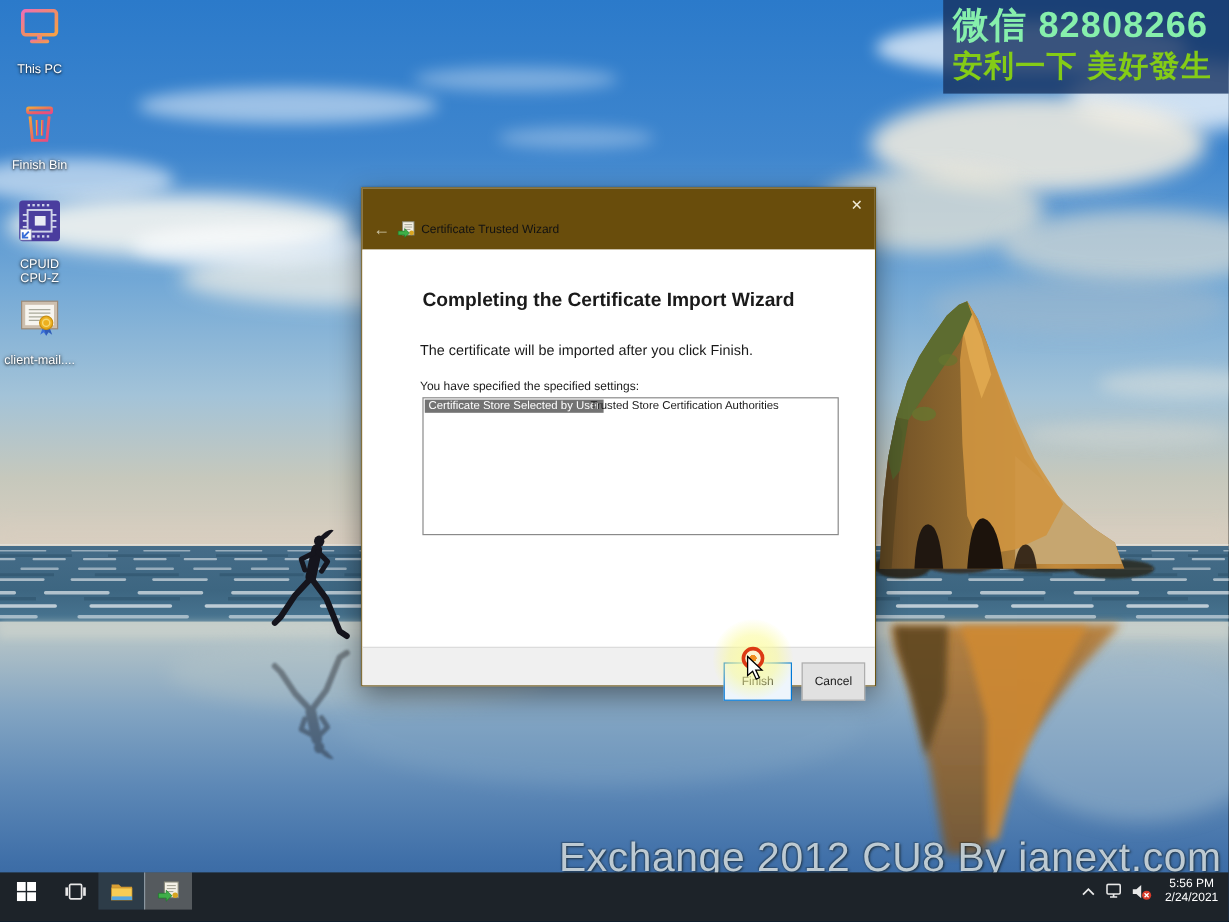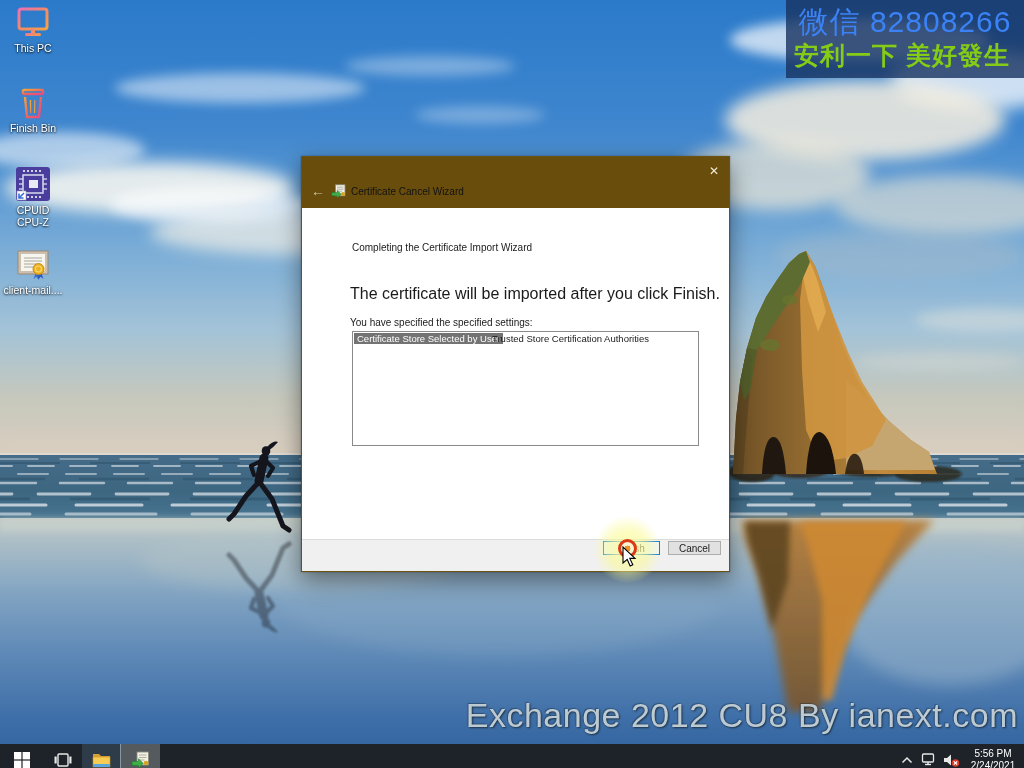--- a/index.html
+++ b/index.html
@@ -7,34 +7,34 @@
   .desktop{
     position:relative;width:1024px;height:768px;overflow:hidden;
     font-family:"Liberation Sans",sans-serif;
   }
   .scenery{position:absolute;left:0;top:0;z-index:0;}
 
   
   .dicon{position:absolute;left:2px;width:62px;text-align:center;z-index:3;cursor:default;}
   .dicon svg{display:block;margin:0 auto;}
   .dicon .dlabel{
-    display:block;margin-top:2px;font-size:10.5px;line-height:12px;color:#fff;
+    display:block;margin-top:12px;font-size:10.5px;line-height:12px;color:#fff;
     text-shadow:0 1px 2px rgba(0,0,0,.8),0 0 3px rgba(0,0,0,.55);
   }
   #icon-thispc{top:6px;}
   #icon-recycle{top:86px;}
   #icon-cpuz{top:166px;}
   #icon-clientmail{top:246px;}
 
   
   .wm-top{
     position:absolute;top:0;right:0;z-index:6;width:238px;
     background:rgba(22,50,96,.8);padding:4px 8px 8px 8px;
   }
-  .wm-top .l1{font-size:30px;line-height:36px;font-weight:normal;color:#3b82f6;letter-spacing:1px;text-align:center;}
+  .wm-top .l1{font-size:30px;line-height:36px;font-weight:bold;color:#86efac;letter-spacing:1px;}
   .wm-top .l2{font-size:25px;line-height:30px;font-weight:bold;color:#84cc16;letter-spacing:1px;}
   .wm-bottom{
     position:absolute;right:6px;bottom:33px;z-index:2;
     font-size:34px;color:rgba(211,222,228,.88);letter-spacing:.5px;
     text-shadow:1px 1px 2px rgba(25,40,50,.85), -1px -1px 1px rgba(25,40,50,.4);
   }
 
   
   .dialog{
     position:absolute;left:301px;top:156px;width:429px;height:416px;z-index:10;
@@ -43,37 +43,37 @@
   }
   .titlebar{position:absolute;left:0;top:0;right:0;height:51px;background:#694d0c;}
   .tb-back{position:absolute;left:9px;top:26px;font-size:14px;color:#cfc7a8;line-height:16px;}
   .tb-ico{position:absolute;left:29px;top:27px;}
   .tb-title{position:absolute;left:49px;top:29px;font-size:10px;color:#121212;}
   .tb-close{
     position:absolute;right:6px;top:5px;width:18px;height:18px;
     font-size:12px;line-height:18px;text-align:center;color:#f2ecd9;
   }
   .dlg-body{position:absolute;left:0;top:51px;right:0;bottom:32px;background:#fff;}
-  .dlg-h1{position:absolute;left:50px;top:34px;margin:0;font-size:10px;font-weight:normal;color:#1a1a1a;}
-  .dlg-p1{position:absolute;left:48px;top:77px;margin:0;font-size:16px;color:#1a1a1a;}
+  .dlg-h1{position:absolute;left:50px;top:34px;margin:0;font-size:16px;font-weight:bold;color:#1a1a1a;}
+  .dlg-p1{position:absolute;left:48px;top:77px;margin:0;font-size:12px;color:#1a1a1a;}
   .dlg-p2{position:absolute;left:48px;top:109px;margin:0;font-size:10px;color:#1a1a1a;}
   .listbox{
     position:absolute;left:50px;top:123px;width:347px;height:115px;
     border:1px solid #8a8a8a;background:#fff;overflow:hidden;
   }
   .lrow{position:relative;height:14px;}
   .lname{position:absolute;left:1px;top:1px;font-size:9.5px;color:#1a1a1a;padding:0 3px;white-space:nowrap;}
   .lname.selected{background:#737373;color:#fff;}
   .lval{position:absolute;left:139px;top:1px;font-size:9.5px;color:#1a1a1a;white-space:nowrap;}
   .btnrow{
     position:absolute;left:0;right:0;bottom:0;height:32px;
     background:#f0f0f0;border-top:1px solid #dcdcdc;
   }
   .wbtn{
-    position:absolute;top:1px;height:14px;font-size:10px;color:#1a1a1a;
+    position:absolute;top:12px;height:32px;font-size:10px;color:#1a1a1a;
     font-family:"Liberation Sans",sans-serif;padding:0;
     background:#e1e1e1;border:1px solid #adadad;
   }
   .wbtn.finish{left:301px;width:57px;background:#eef5fc;border:1px solid #0078d7;}
   .wbtn.cancel{left:366px;width:53px;}
 
   
   .halo{
     position:absolute;left:594px;top:516px;width:67px;height:67px;border-radius:50%;z-index:20;
     background:radial-gradient(circle,rgba(253,253,165,.95) 0%,rgba(250,250,150,.55) 42%,rgba(250,250,140,0) 72%);
@@ -82,21 +82,21 @@
   .click-ring{
     position:absolute;left:618px;top:539px;width:19px;height:19px;border-radius:50%;z-index:21;
     border:3.5px solid #dc3a14;
     background:radial-gradient(circle,#f09020 0% 32%,rgba(252,244,210,.95) 33% 100%);
     pointer-events:none;
   }
   .cursor{position:absolute;left:622px;top:546px;z-index:22;pointer-events:none;}
 
   
   .taskbar{
-    position:absolute;left:0;right:0;bottom:0;height:24px;background:#1d2329;z-index:40;
+    position:absolute;left:0;right:0;bottom:0;height:41px;background:#1d2329;z-index:40;
   }
   .tbtn{position:absolute;top:0;height:31px;display:flex;align-items:center;justify-content:center;}
   .tb-start{left:0;width:44px;}
   .tb-taskview{left:44px;width:38px;}
   .tb-explorer{left:82px;width:38px;background:rgba(110,160,200,.20);}
   .tb-wizard{left:120px;width:40px;background:rgba(255,255,255,.25);border-left:1px solid rgba(205,225,240,.45);}
   .tray{
     position:absolute;right:0;top:0;height:31px;display:flex;align-items:center;
     gap:7px;padding-right:5px;
   }
@@ -341,21 +341,21 @@
       <svg class="tb-ico" width="15" height="15" viewBox="0 0 15 15">
         <rect x="4.5" y="0.8" width="9.5" height="11" fill="#f4f1e6" stroke="#8a8a7a" stroke-width="0.8"></rect>
         <g stroke="#9a9a8a" stroke-width="0.7">
           <line x1="6" y1="3.2" x2="12.5" y2="3.2"></line>
             <line x1="6" y1="5.2" x2="12.5" y2="5.2"></line>
             <line x1="6" y1="7.2" x2="11" y2="7.2"></line>
         </g>
         <circle cx="12" cy="10" r="2" fill="#d9a520"></circle>
         <path d="M0.8,8.6 L6.2,8.6 L6.2,6.4 L10.2,10.2 L6.2,14 L6.2,11.8 L0.8,11.8 Z" fill="#3fae49" stroke="#1d7a28" stroke-width="0.5"></path>
       </svg>
-      <span class="tb-title">Certificate Cancel Wizard</span>
+      <span class="tb-title">Certificate Trusted Wizard</span>
       <span class="tb-close">✕</span>
     </div>
 
     <div class="dlg-body">
       <h1 class="dlg-h1">Completing the Certificate Import Wizard</h1>
       <p class="dlg-p1">The certificate will be imported after you click Finish.</p>
       <p class="dlg-p2">You have specified the specified settings:</p>
       <div class="listbox">
         <div class="lrow">
           <span class="lname selected">Certificate Store Selected by User</span>

